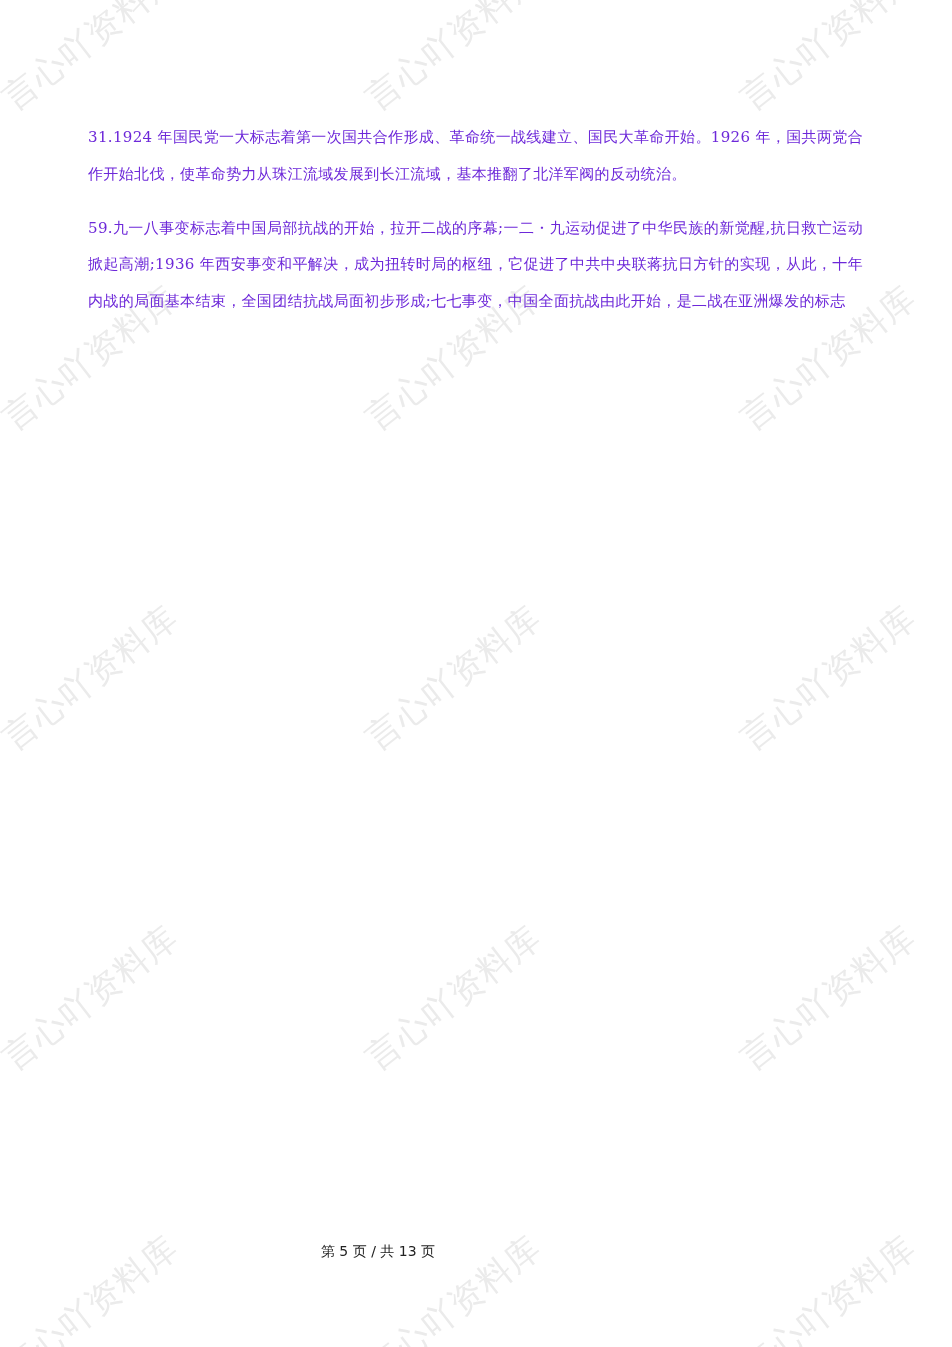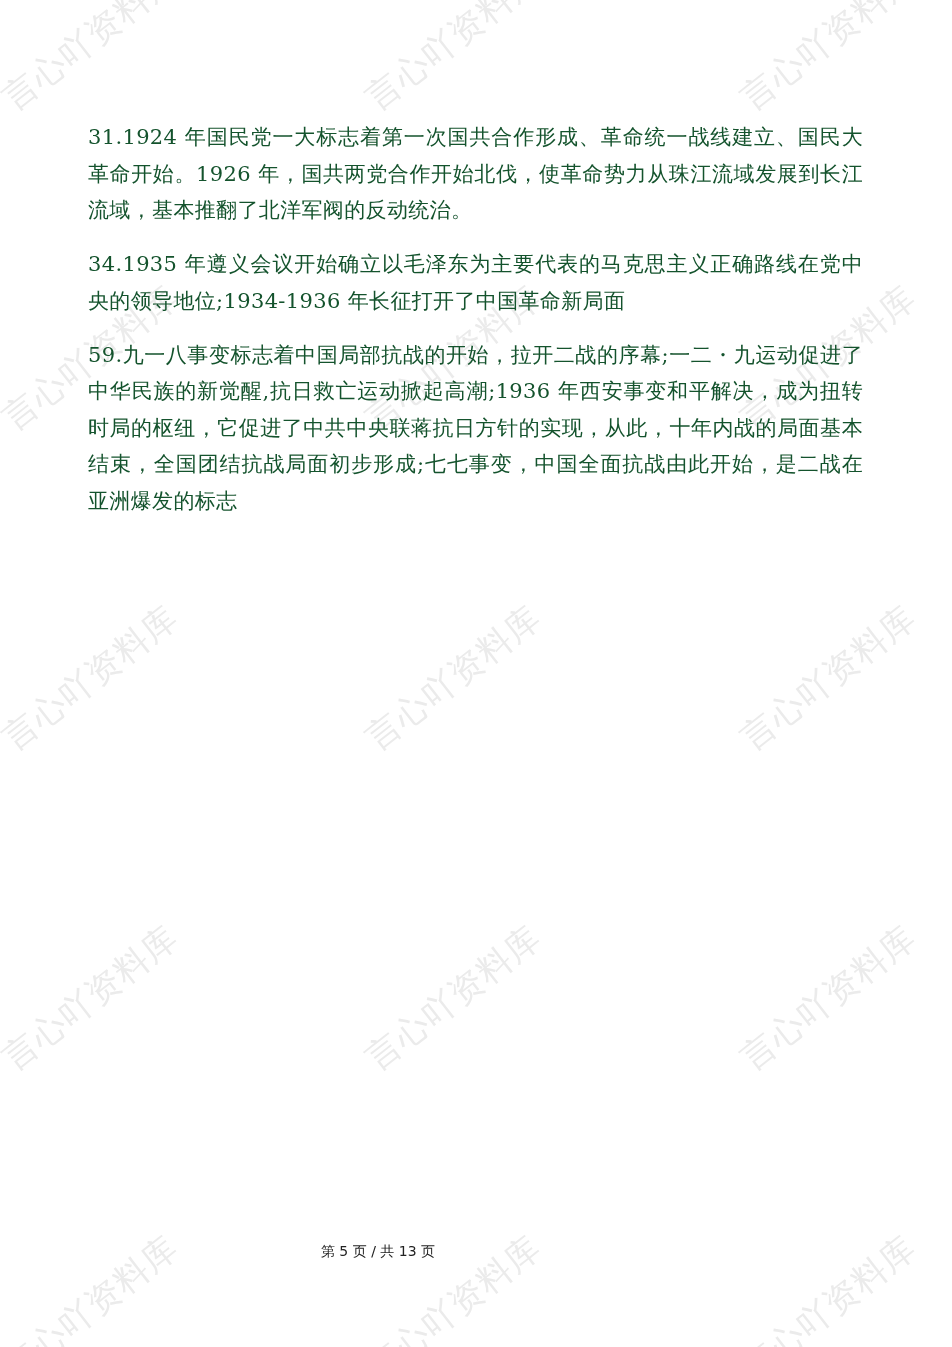--- a/index.html
+++ b/index.html
@@ -17,23 +17,23 @@
     transform: rotate(-38deg);
     transform-origin: left bottom;
     white-space: nowrap;
     letter-spacing: 1px;
   }
   .content {
     position: absolute; left: 88px; top: 119px; width: 775px; z-index: 1;
   }
   .para {
     font-family: "DejaVu Serif", serif;
-    font-size: 21px;
+    font-size: 15px;
     line-height: 36.5px;
-    color: #14532d;
+    color: #6d28d9;
     text-align: justify;
     text-align-last: left;
     margin: 0 0 17.5px 0;
     letter-spacing: 0.35px;
   }
   .footer {
     position: absolute; left: 0; width: 756px; top: 1243px;
     text-align: center;
     font-family: "DejaVu Sans", sans-serif;
     font-size: 14px; color: #222;
@@ -62,18 +62,17 @@
     <span class="wm" style="left:385px;top:1035px;">言心吖资料库</span>
     <span class="wm" style="left:760px;top:1035px;">言心吖资料库</span>
 
     <span class="wm" style="left:22px;top:1345px;">言心吖资料库</span>
     <span class="wm" style="left:385px;top:1345px;">言心吖资料库</span>
     <span class="wm" style="left:760px;top:1345px;">言心吖资料库</span>
   </div>
 
   <div class="content">
     <p class="para">31.1924 年国民党一大标志着第一次国共合作形成、革命统一战线建立、国民大革命开始。1926 年，国共两党合作开始北伐，使革命势力从珠江流域发展到长江流域，基本推翻了北洋军阀的反动统治。</p>
-    <p class="para">34.1935 年遵义会议开始确立以毛泽东为主要代表的马克思主义正确路线在党中央的领导地位;1934-1936 年长征打开了中国革命新局面</p>
     <p class="para">59.九一八事变标志着中国局部抗战的开始，拉开二战的序幕;一二・九运动促进了中华民族的新觉醒,抗日救亡运动掀起高潮;1936 年西安事变和平解决，成为扭转时局的枢纽，它促进了中共中央联蒋抗日方针的实现，从此，十年内战的局面基本结束，全国团结抗战局面初步形成;七七事变，中国全面抗战由此开始，是二战在亚洲爆发的标志</p>
   </div>
 
   <div class="footer">第 5 页 / 共 13 页</div>
 </div>
 
 </body></html>

